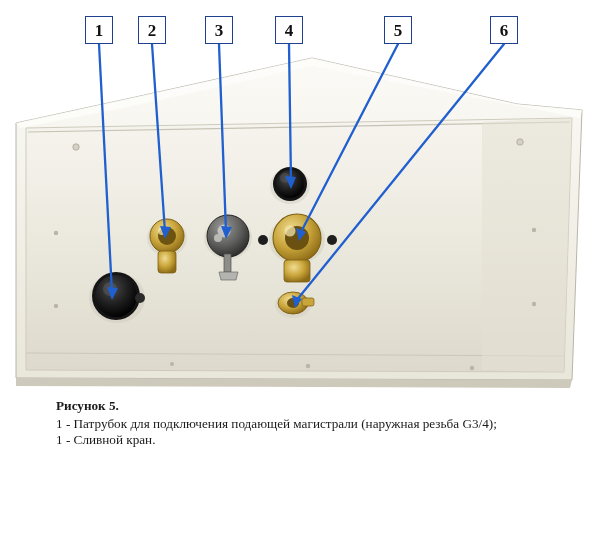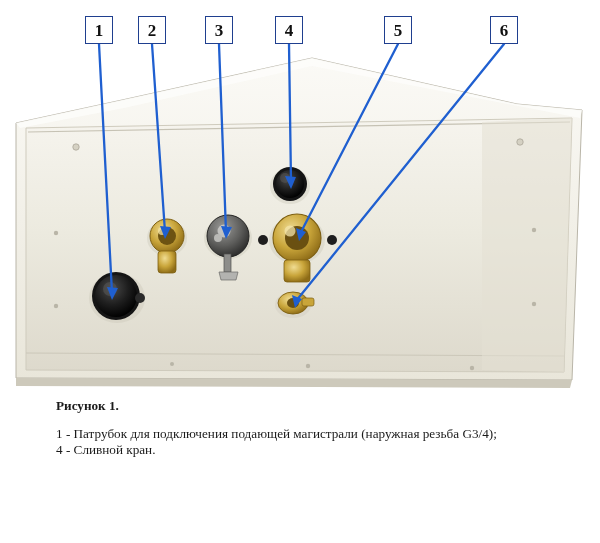--- a/index.html
+++ b/index.html
@@ -79,21 +79,21 @@
     font-size: 13.2px;
     line-height: 16.6px;
   }
   #caption .strong {
     font-weight: bold;
   }
   #caption .line {
     white-space: nowrap;
   }
   #caption .lines {
-    margin-top: 11px;
+    margin-top: 1px;
   }
 </style>
 </head>
 <body>
 
 <div id="figure">
 
   <div class="photo">
     <div class="casing">
       <svg width="576" height="340" viewBox="0 0 576 340" xmlns="http://www.w3.org/2000/svg">
@@ -220,18 +220,18 @@
 
   <div class="num-box" style="left:85px;  top:16px;"><span>1</span></div>
   <div class="num-box" style="left:138px; top:16px;"><span>2</span></div>
   <div class="num-box" style="left:205px; top:16px;"><span>3</span></div>
   <div class="num-box" style="left:275px; top:16px;"><span>4</span></div>
   <div class="num-box" style="left:384px; top:16px;"><span>5</span></div>
   <div class="num-box" style="left:490px; top:16px;"><span>6</span></div>
 </div>
 
 <div id="caption">
-  <div class="line strong">Рисунок 1.</div>
+  <div class="line strong">Рисунок 5.</div>
   <div class="lines">
     <div class="line">1 - Патрубок для подключения подающей магистрали (наружная резьба G3/4);</div>
-    <div class="line">4 - Сливной кран.</div>
+    <div class="line">1 - Сливной кран.</div>
   </div>
 </div>
 
 </body></html>

